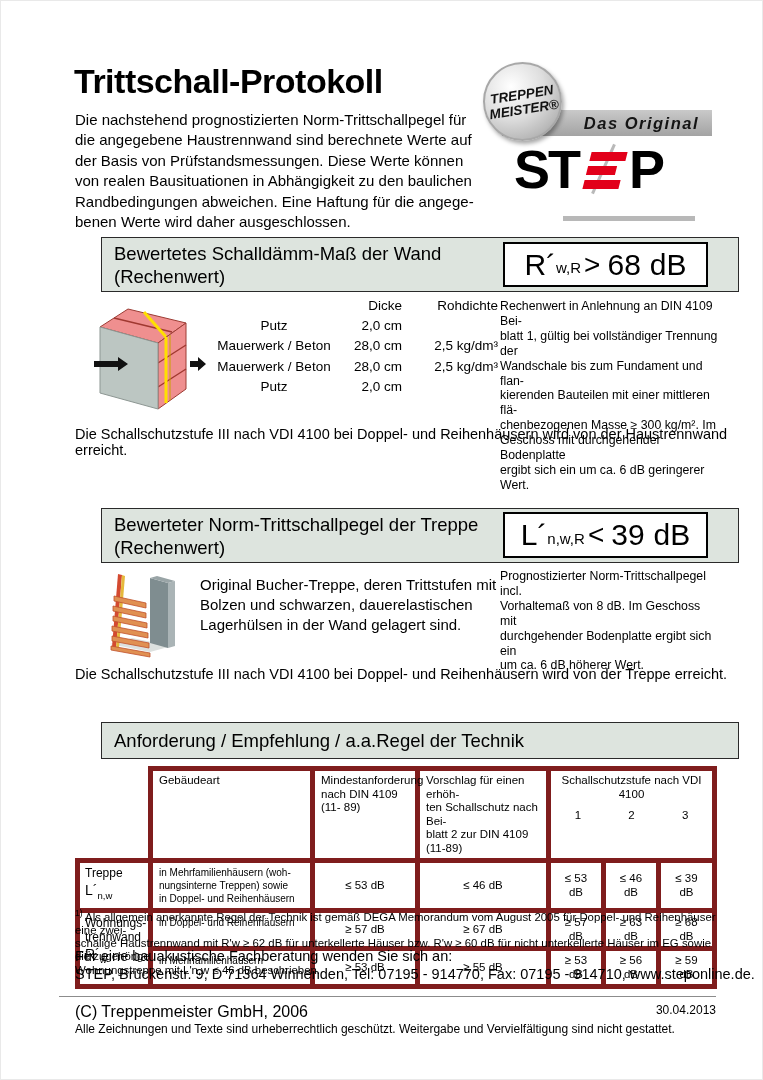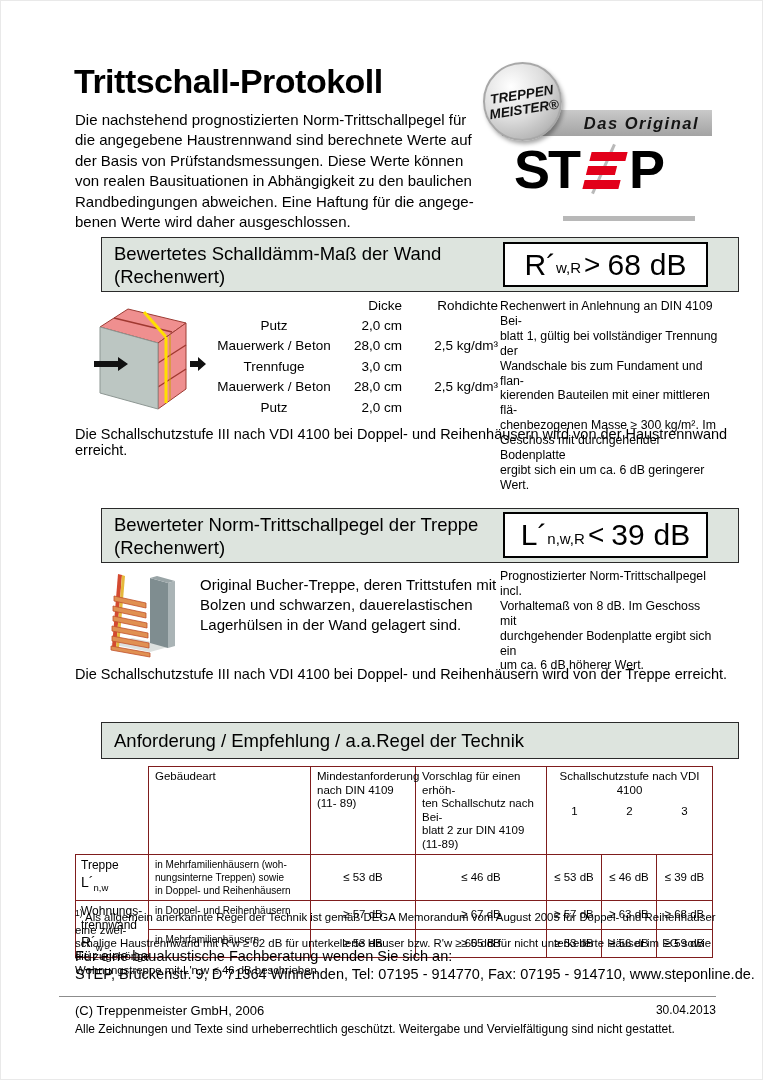--- a/index.html
+++ b/index.html
@@ -65,21 +65,21 @@
   .note{width:218px;font-size:12.3px;line-height:14.9px;}
   #note-wall{left:500px;top:299px;}
   #note-stairs{left:500px;top:569px;}
   .desc{left:200px;top:575px;font-size:15px;line-height:20px;}
   .result{left:75px;font-size:14.5px;}
   #result-wall{top:426px;}
   #result-stairs{top:666px;}
 
   
   .req{left:75px;top:766px;width:637px;border-collapse:collapse;table-layout:fixed;}
-  .req td{border:1px solid #7f1d1d;padding:3px 6px;vertical-align:top;
+  .req td{border:5px solid #7f1d1d;padding:3px 6px;vertical-align:top;
           font-size:11.5px;line-height:13.5px;box-sizing:border-box;}
   .req .corner{border-top:1px solid #fff0;border-left:1px solid #fff0;border-top:none;border-left:none;}
   .req .hrow td{height:47px;}
   .req .vdi-cell{padding:3px 0 0 0;}
   .vdi-title{text-align:center;}
   .vdi-nums{display:flex;margin-top:8px;}
   .vdi-nums span{flex:1;text-align:center;}
   .req .lbl{padding-left:5px;}
   .lbl-name{font-size:12px;line-height:14px;}
   .lbl-sym{font-size:14px;margin-top:4px;}
@@ -88,21 +88,21 @@
   .req .val{text-align:center;vertical-align:middle;}
   .req .r1 td{height:44px;}
   .req .r2 td,.req .r3 td{height:25px;}
 
   
   .footnote{left:75px;top:907px;width:642px;font-size:11.4px;line-height:13.2px;}
   .footnote sup{font-size:8.5px;}
   .advice1{left:75px;top:948px;font-size:14.5px;}
   .advice2{left:75px;top:966px;font-size:14.5px;}
   .rule{left:59px;top:996px;width:657px;border-top:1px solid #8c8c8c;height:0;}
-  .copy{left:75px;top:1003px;font-size:13px;}
+  .copy{left:75px;top:1003px;font-size:16px;}
   .date{right:47px;top:1003px;font-size:12px;}
   .rights{left:75px;top:1022px;font-size:12px;}
 </style>
 </head>
 <body>
 
 <div id="page">
 
   <div class="abs title">Trittschall-Protokoll</div>
   <div class="abs intro pre">Die nachstehend prognostizierten Norm-Trittschallpegel für
@@ -168,25 +168,20 @@
     </tr>
     <tr>
       <td class="mat">Putz</td>
       <td class="thk">2,0 cm</td>
       <td class="den"></td>
     </tr>
     <tr>
       <td class="mat">Mauerwerk / Beton</td>
       <td class="thk">28,0 cm</td>
       <td class="den">2,5 kg/dm³</td>
-    </tr>
-    <tr>
-      <td class="mat">Trennfuge</td>
-      <td class="thk">3,0 cm</td>
-      <td class="den"></td>
     </tr>
     <tr>
       <td class="mat">Mauerwerk / Beton</td>
       <td class="thk">28,0 cm</td>
       <td class="den">2,5 kg/dm³</td>
     </tr>
     <tr>
       <td class="mat">Putz</td>
       <td class="thk">2,0 cm</td>
       <td class="den"></td>

